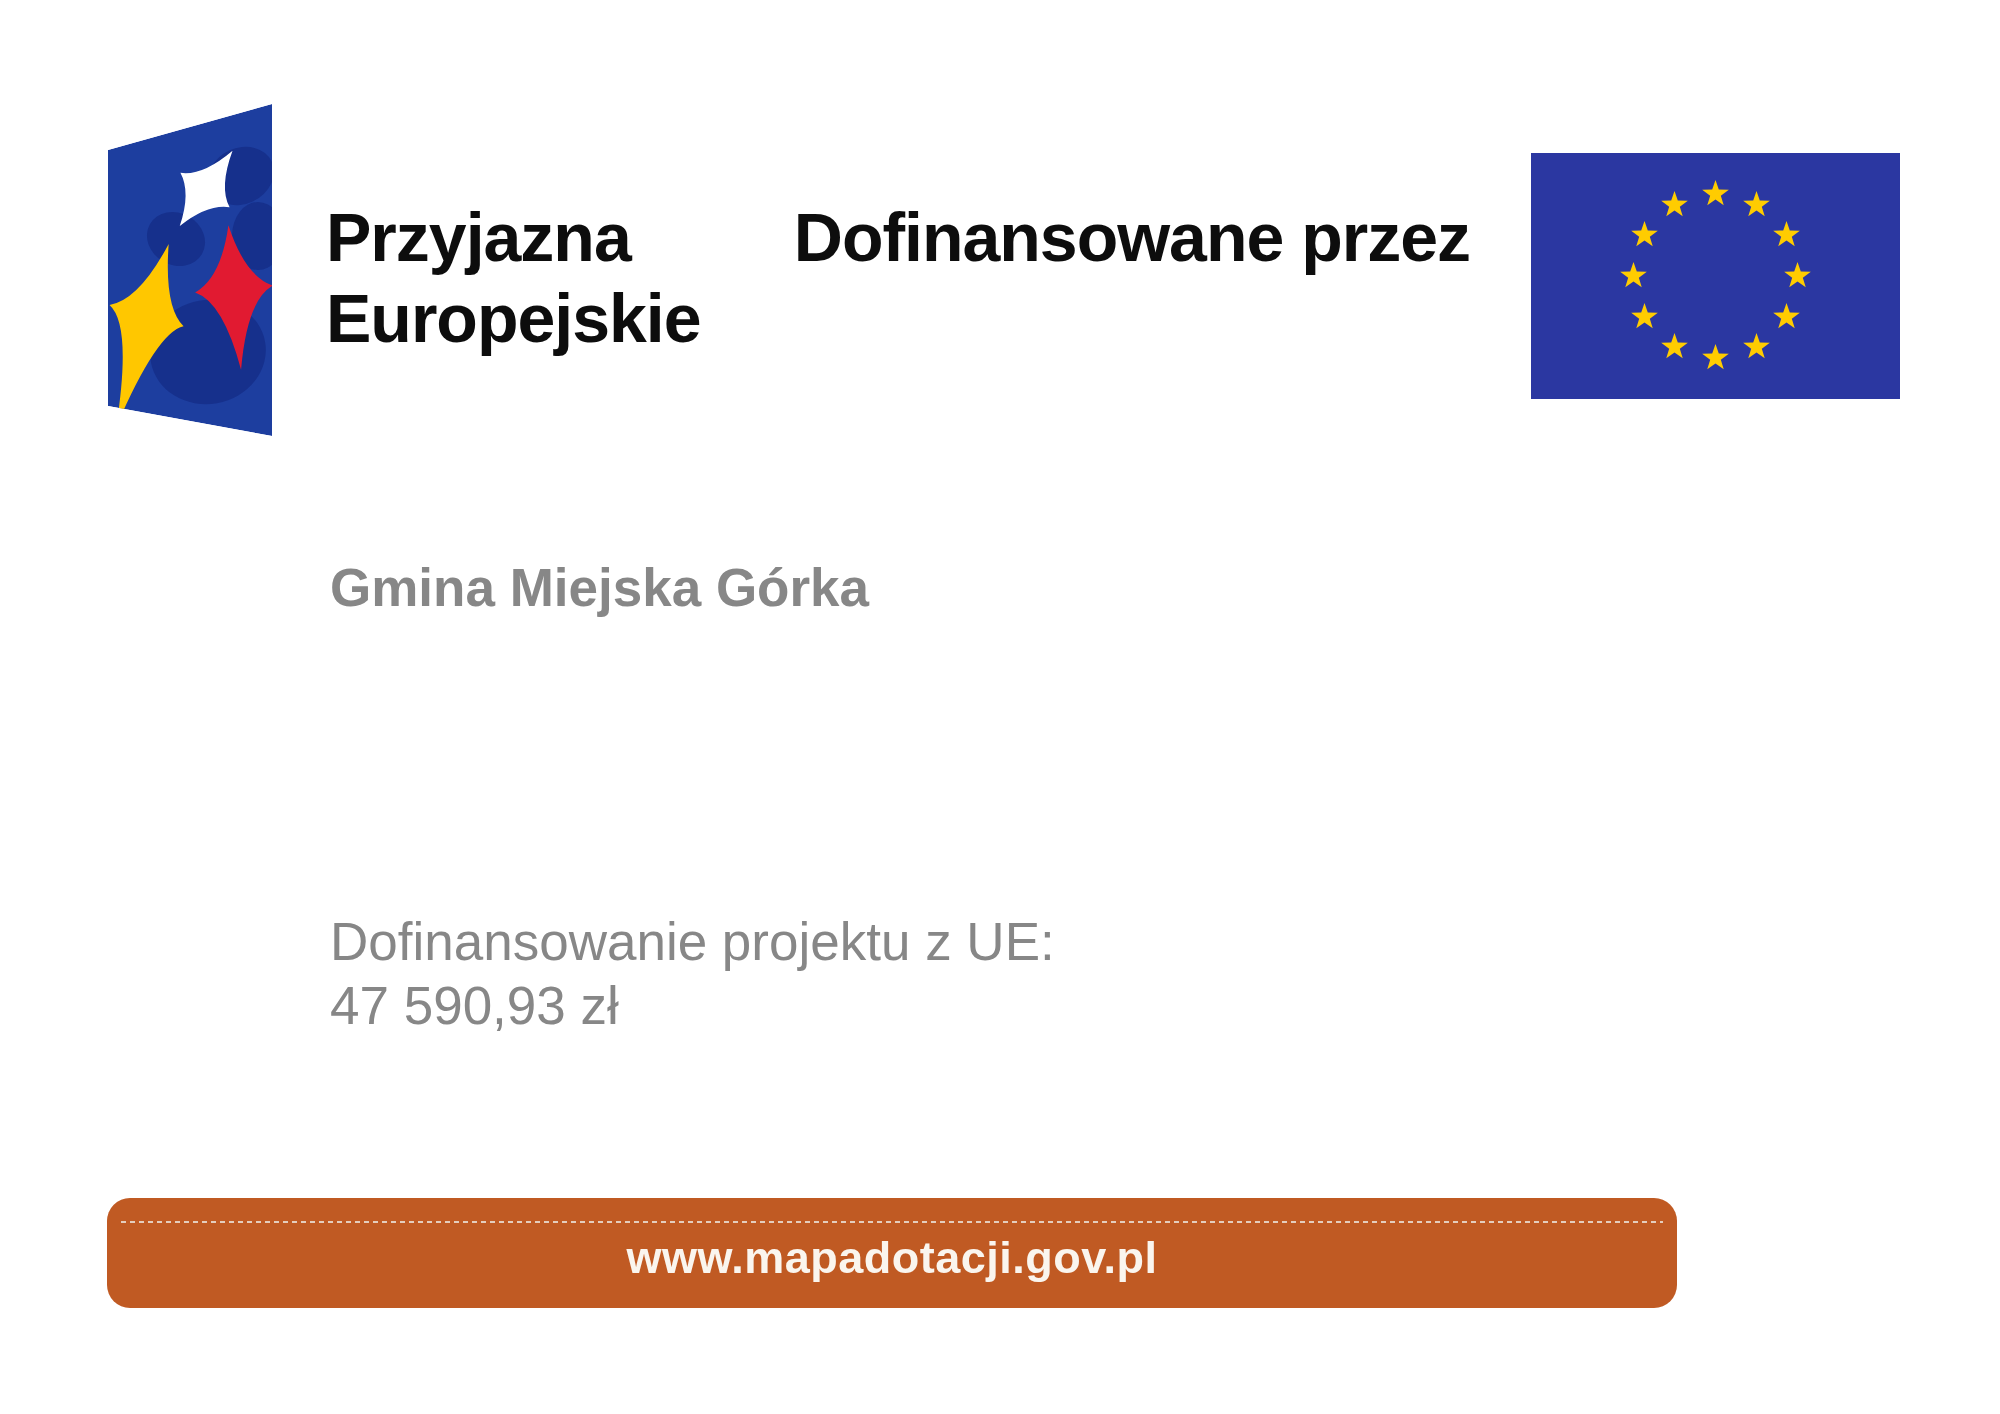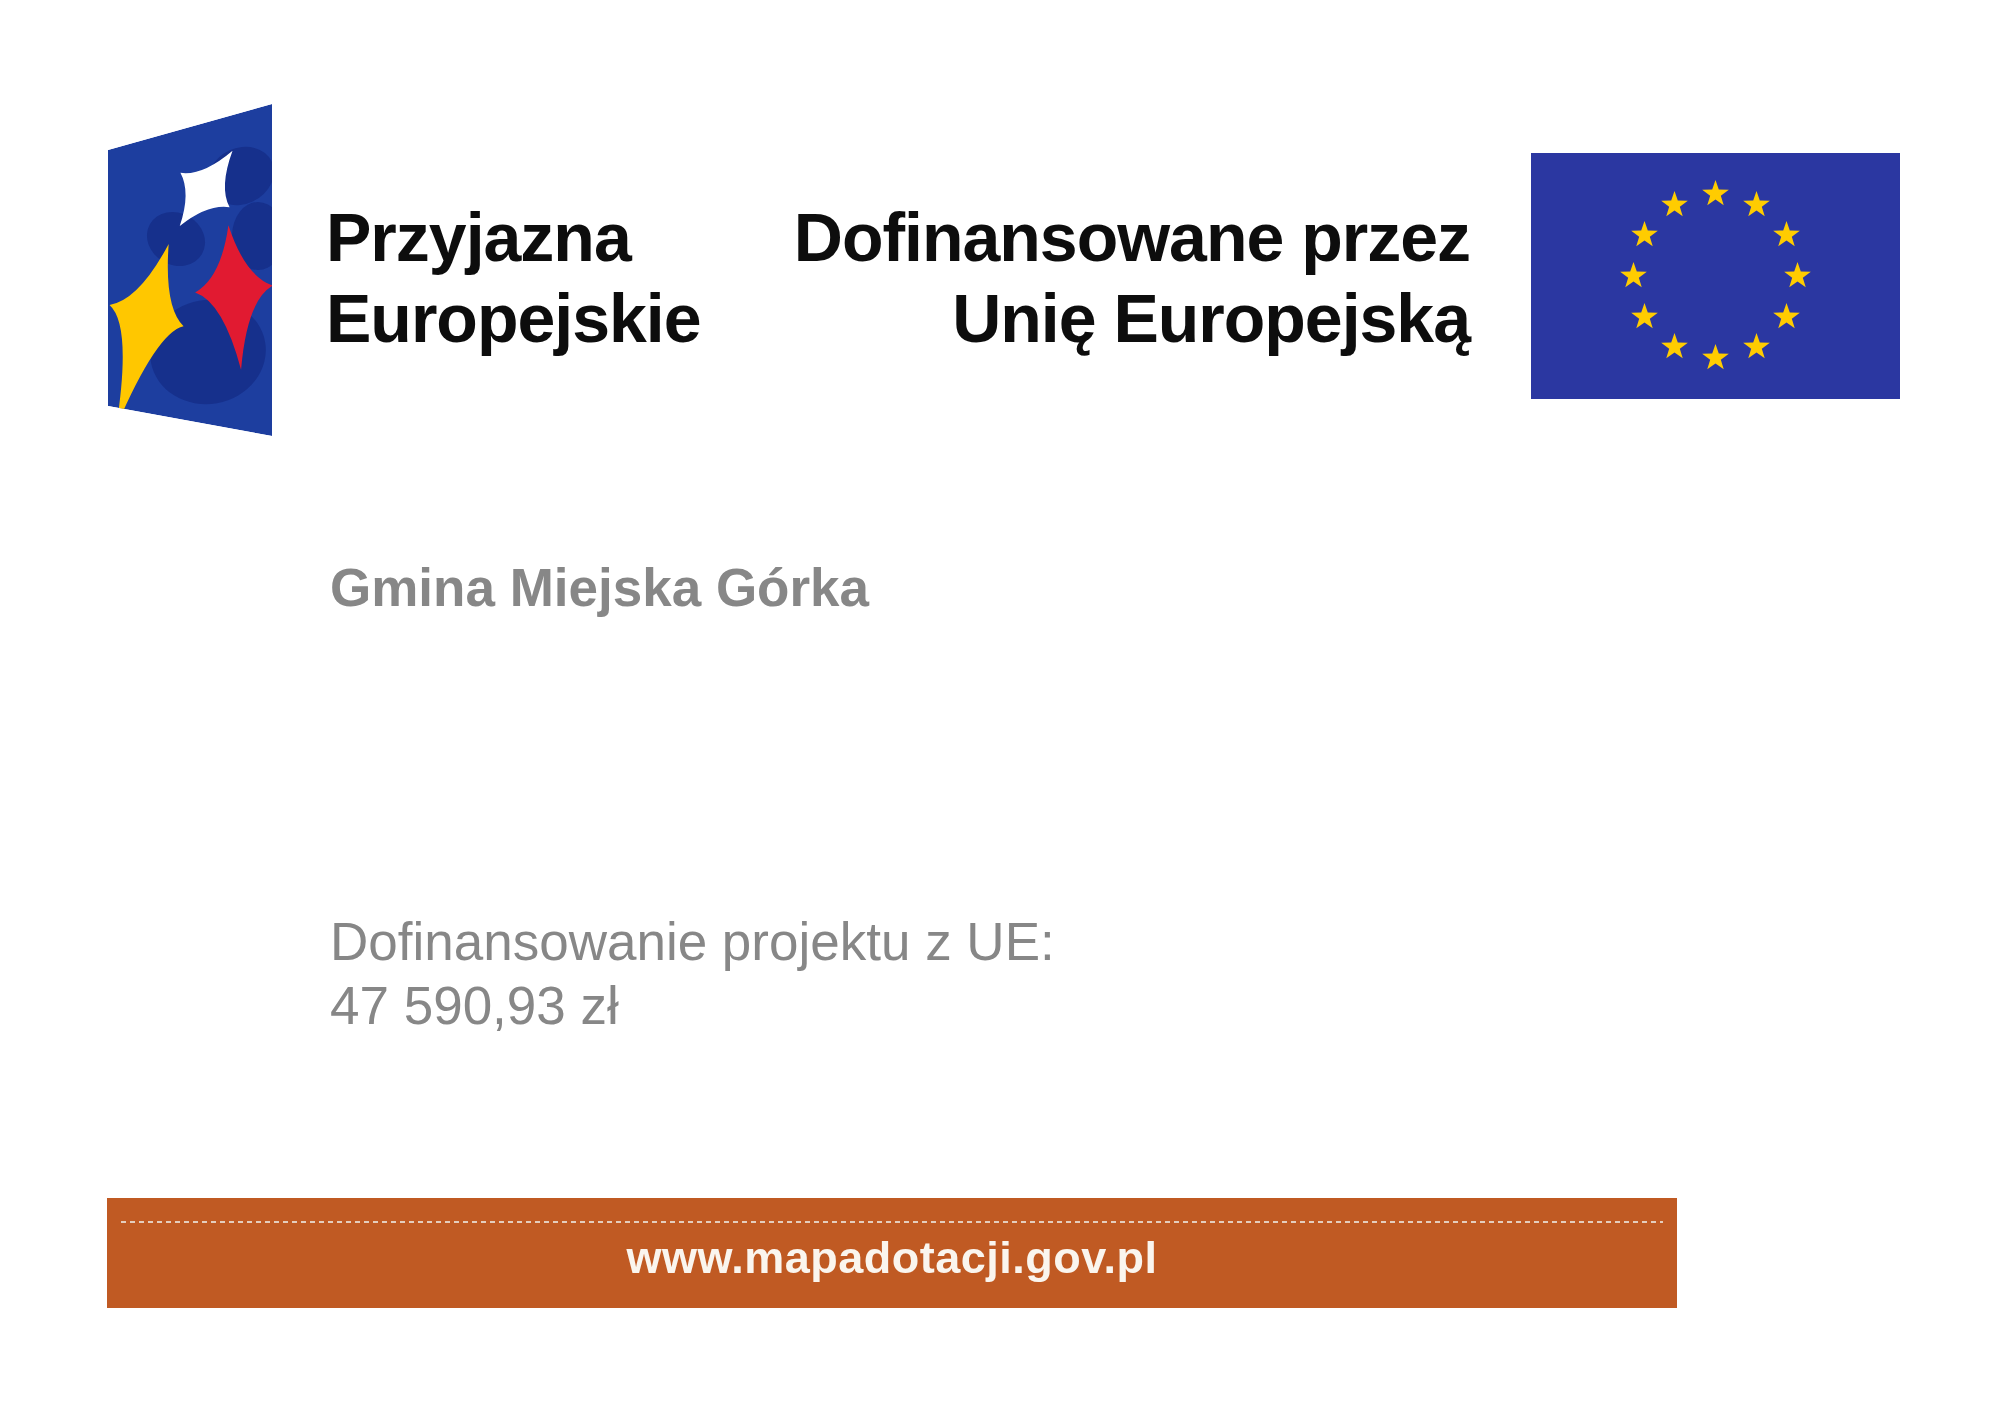--- a/index.html
+++ b/index.html
@@ -67,20 +67,21 @@
   
   #footer-banner {
     left: 107px;
     top: 1198px;
     width: 1570px;
     height: 110px;
     background: #C05A23;
     display: flex;
     align-items: center;
     justify-content: center;
+    border-radius: 23px;
   }
   #footer-banner::before {
     content: "";
     position: absolute;
     left: 14px;
     right: 14px;
     top: 23px;
     height: 2px;
     background: repeating-linear-gradient(
       90deg,
@@ -123,21 +124,20 @@
   </g>
 </svg>
 
 <div id="fe-title" class="abs">
   <div>Przyjazna</div>
   <div>Europejskie</div>
 </div>
 
 <div id="funded-by" class="abs">
   <div>Dofinansowane przez</div>
-  <div>Unię Europejską</div>
 </div>
 
 <svg id="eu-flag" class="abs" viewBox="0 0 369 246" aria-hidden="true">
   <defs>
     <polygon id="eustar" fill="#FFCC00" points="0,-14 3.29,-4.53 13.32,-4.33 5.33,1.73 8.23,11.33 0,5.6 -8.23,11.33 -5.33,1.73 -13.32,-4.33 -3.29,-4.53"></polygon>
   </defs>
   <rect x="0" y="0" width="369" height="246" fill="#2B37A1"></rect>
   <g>
     <use href="#eustar" transform="translate(184.5,41)"></use>
     <use href="#eustar" transform="translate(225.5,52)"></use>

